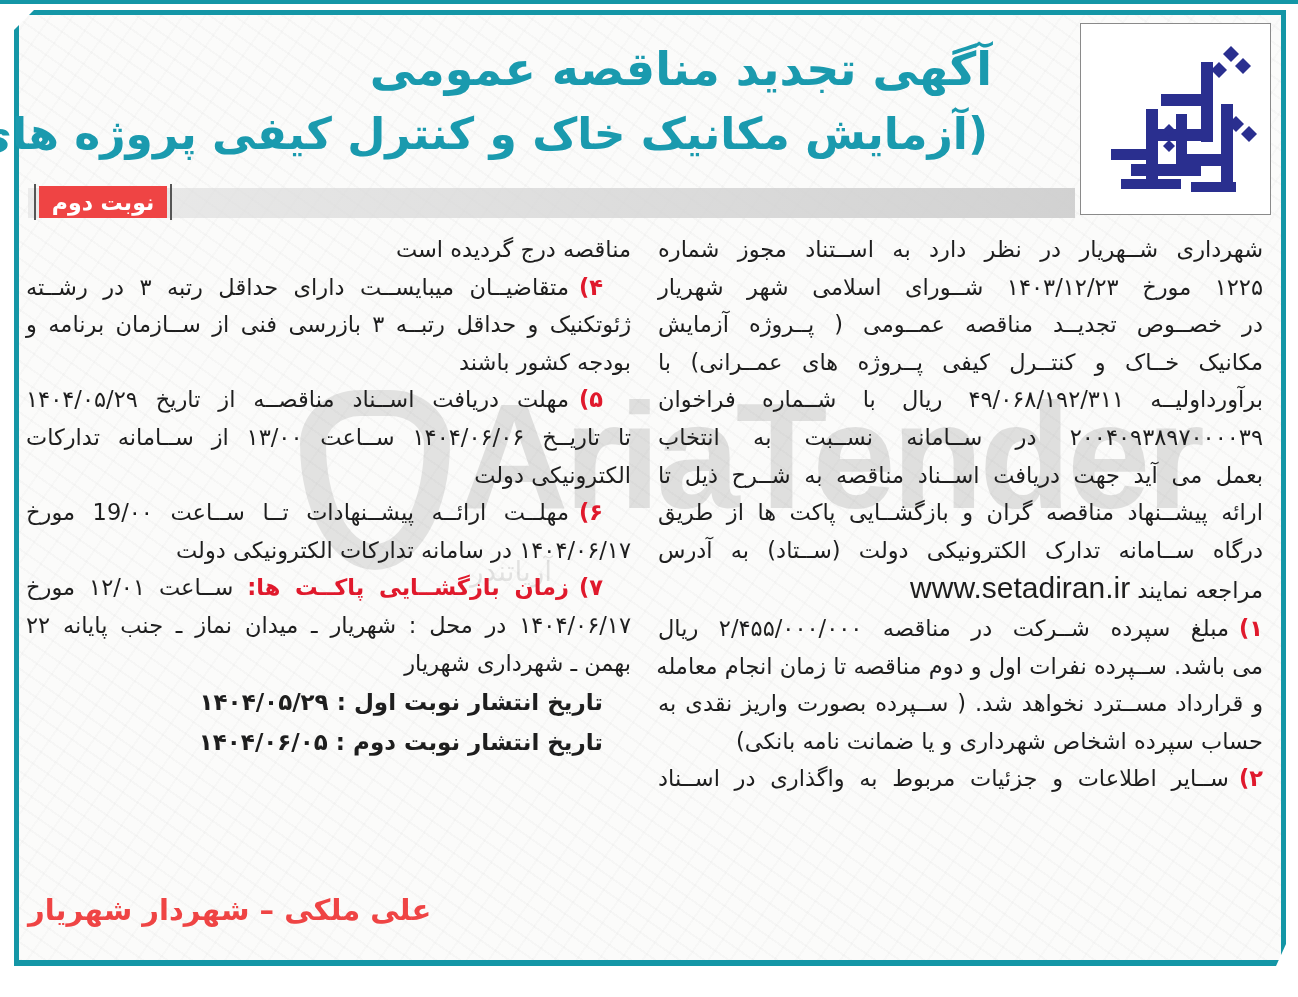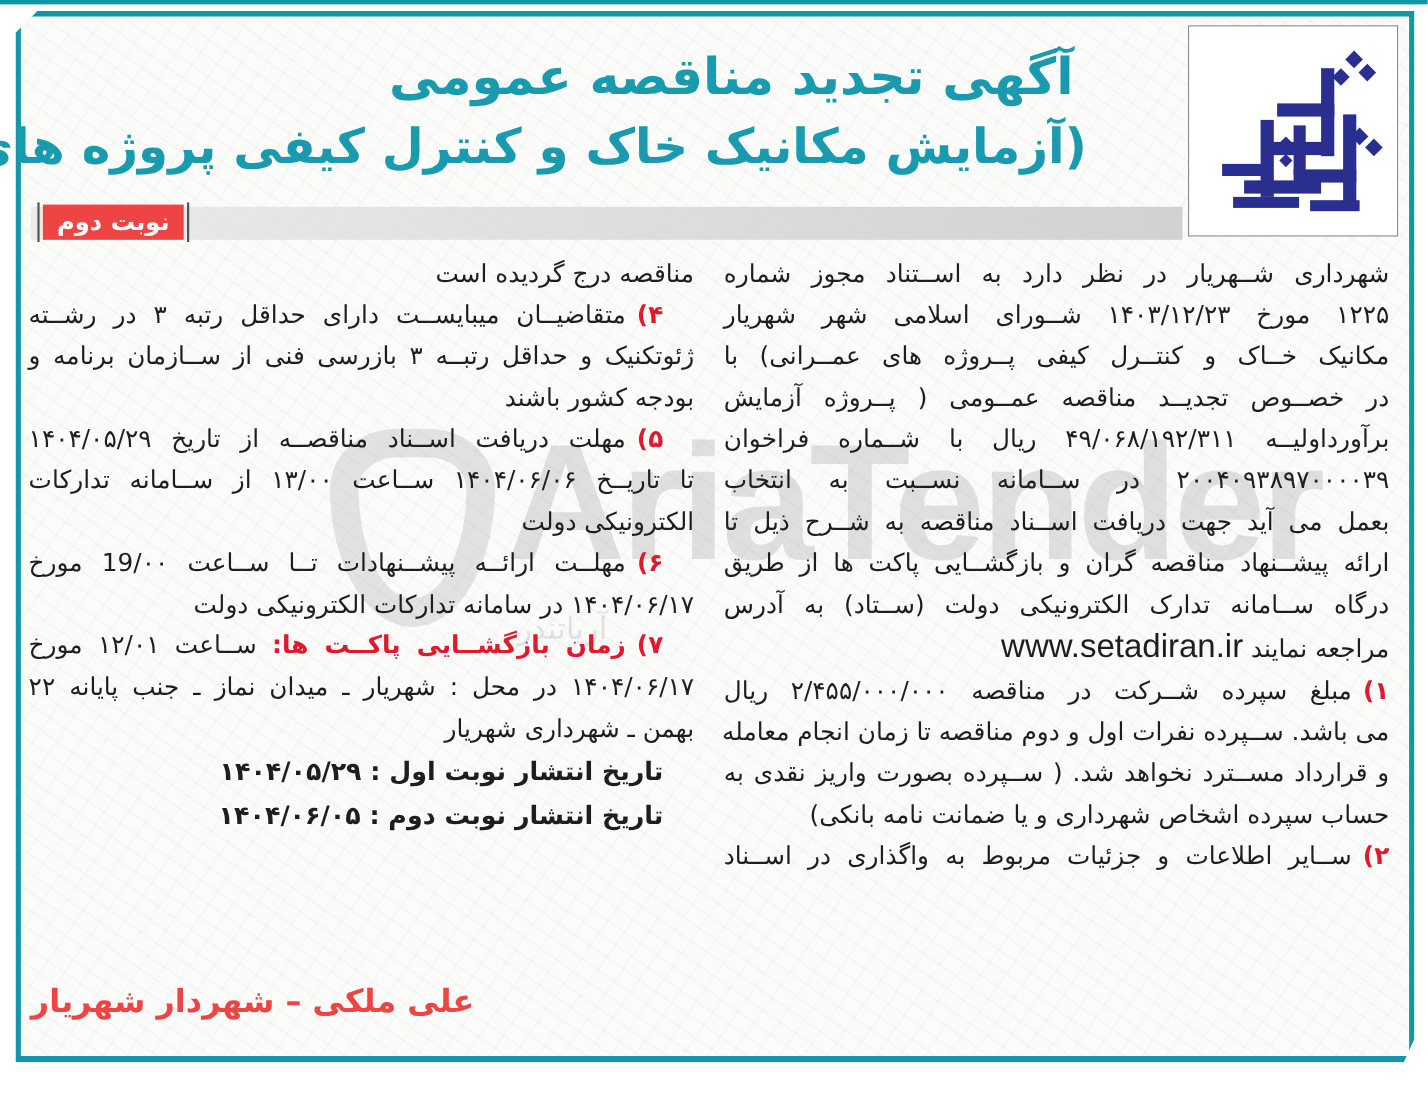--- a/index.html
+++ b/index.html
@@ -78,21 +78,21 @@
       box-sizing: border-box;
       display: flex;
       align-items: center;
       justify-content: center;
     }
     .logo-box svg { width: 170px; height: 170px; }
 
     
     .title-main {
       position: absolute;
-      right: 322px; top: 42px;
+      right: 306px; top: 42px;
       font-family: "DejaVu Sans", sans-serif;
       font-weight: bold;
       font-size: 46px;
       color: #1a9aae;
       direction: rtl;
       white-space: nowrap;
       letter-spacing: -1px;
     }
     .title-sub {
       position: absolute;
@@ -236,22 +236,22 @@
 <div class="title-sub">(آزمایش مکانیک خاک و کنترل کیفی پروژه های عمرانی)</div>
 
 <div class="gray-band"></div>
 <div class="badge-wrap">
   <div class="badge">نوبت دوم</div>
 </div>
 
 <div class="col col-right">
   <span class="line">شهرداری شــهریار در نظر دارد به اســتناد مجوز شماره</span>
   <span class="line">۱۲۲۵ مورخ ۱۴۰۳/۱۲/۲۳ شــورای اسلامی شهر شهریار</span>
+  <span class="line">در خصــوص تجدیــد مناقصه عمــومی ( پــروژه آزمایش</span>
   <span class="line">مکانیک خــاک و کنتــرل کیفی پــروژه های عمــرانی) با</span>
-  <span class="line">در خصــوص تجدیــد مناقصه عمــومی ( پــروژه آزمایش</span>
   <span class="line">برآورداولیــه ۴۹/۰۶۸/۱۹۲/۳۱۱ ریال با شــماره فراخوان</span>
   <span class="line">۲۰۰۴۰۹۳۸۹۷۰۰۰۰۳۹  در ســامانه نســبت به انتخاب</span>
   <span class="line">بعمل می آید جهت دریافت اســناد مناقصه به شــرح ذیل تا</span>
   <span class="line">ارائه پیشــنهاد مناقصه گران و بازگشــایی پاکت ها از طریق</span>
   <span class="line">درگاه ســامانه تدارک الکترونیکی دولت (ســتاد) به آدرس</span>
   <span class="line short"><span>مراجعه نمایند</span> <span class="url">www.setadiran.ir</span></span>
 
   <span class="line"><span class="num">۱)</span><span>مبلغ سپرده شــرکت در مناقصه ۲/۴۵۵/۰۰۰/۰۰۰ ریال</span></span>
   <span class="line">می باشد. ســپرده نفرات اول و دوم مناقصه تا زمان انجام معامله</span>
   <span class="line">و قرارداد مســترد نخواهد شد. ( ســپرده بصورت واریز نقدی به</span>

